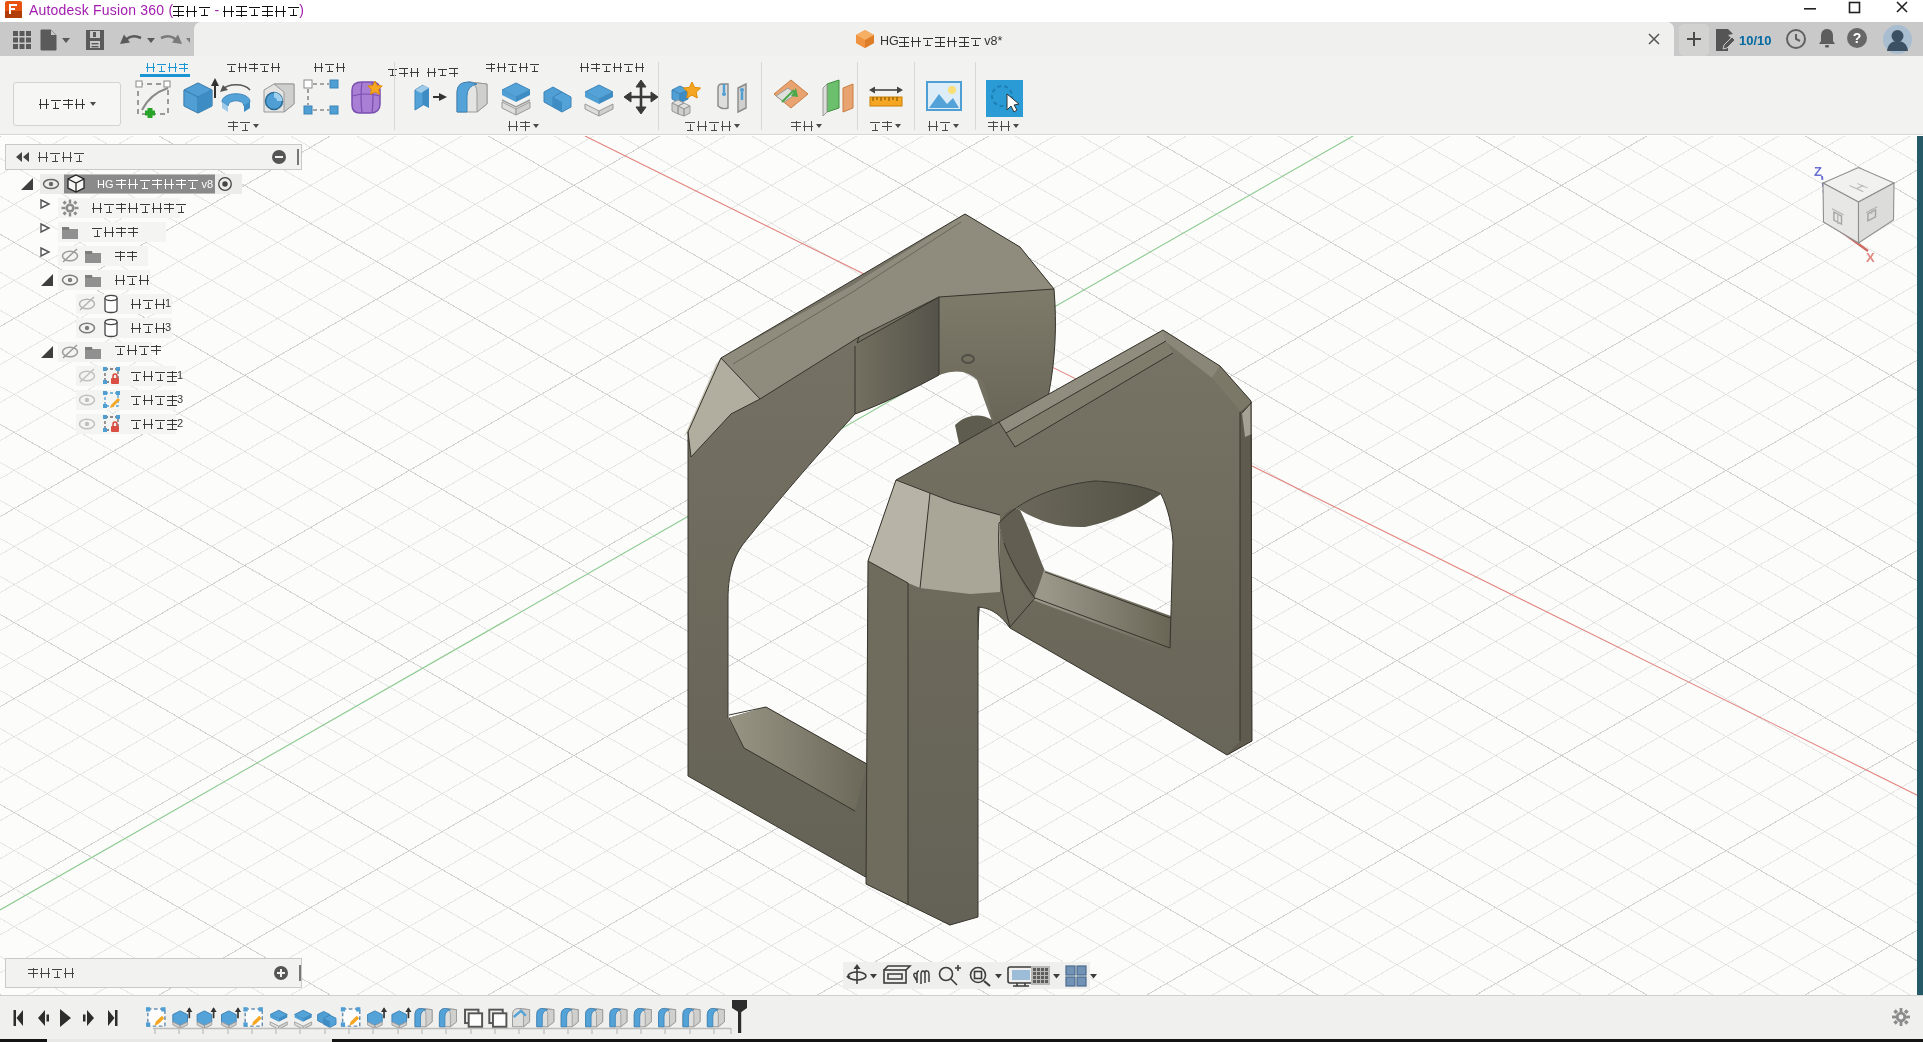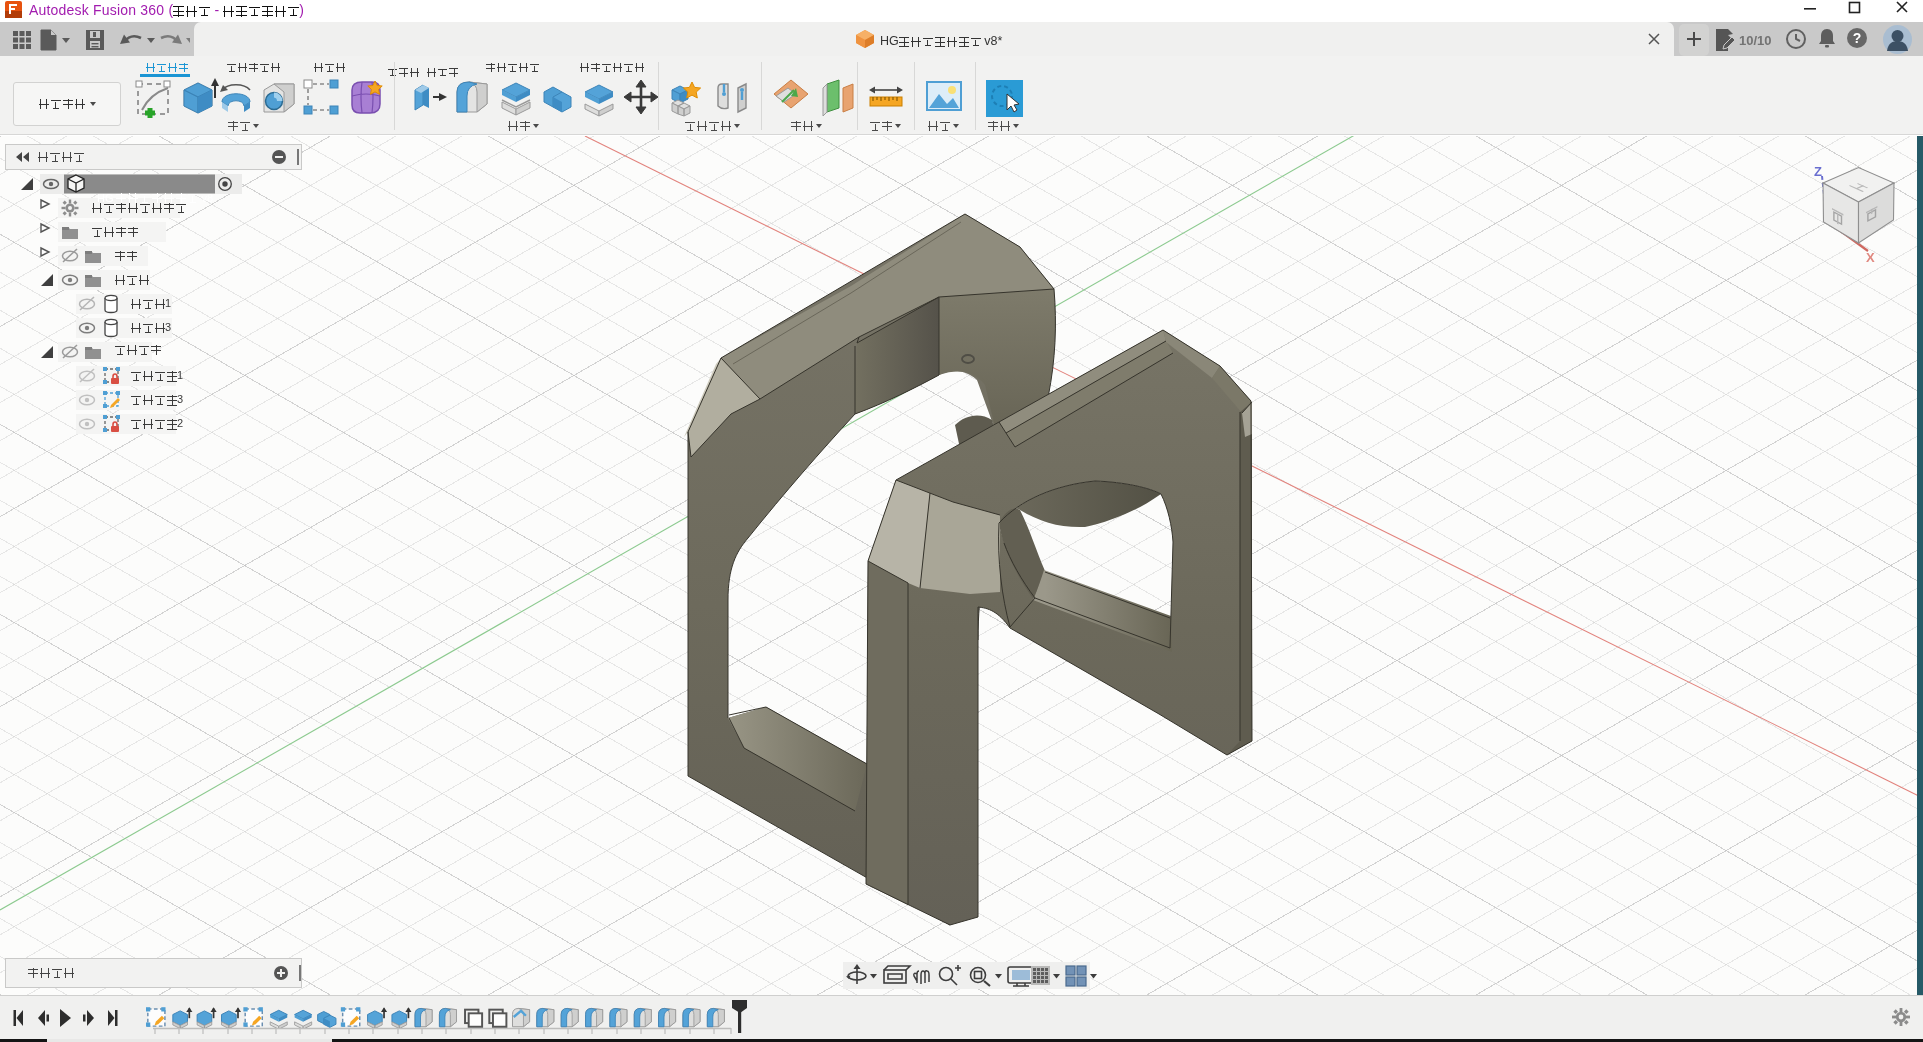--- a/index.html
+++ b/index.html
@@ -116,21 +116,21 @@
   </svg>
 <div class="abs" style="left:1679px;top:24px;width:30px;height:32px;background:#d2d2d1;border-radius:5px"></div>
 <svg class="abs" style="left:1686px;top:31px" width="16" height="16">
     <path d="M8,1 L8,15 M1,8 L15,8" stroke="#4a4a4a" stroke-width="2"></path>
   </svg>
 <svg class="abs" style="left:1712px;top:27px" width="26" height="26">
     <path d="M4,2 L16,2 L16,8 L20,12 L16,16 L16,24 L4,24 Z" fill="#555"></path>
     <path d="M16,2 L21,7 L16,8 Z" fill="#555"></path>
     <path d="M12,18 L20,10 L23,13 L15,21 L11,22 Z" fill="#555" stroke="#c9c9c9" stroke-width="1"></path>
   </svg>
-<div class="abs" style="left:1739px;top:33px;font-size:13px;font-weight:bold;color:#737373">10/10</div>
+<div class="abs" style="left:1739px;top:33px;font-size:13px;font-weight:bold;color:#0369a1">10/10</div>
 <svg class="abs" style="left:1785px;top:28px" width="22" height="22">
     <circle cx="11" cy="11" r="9" fill="none" stroke="#606060" stroke-width="2"></circle>
     <path d="M11,6 L11,11 L15,13" stroke="#606060" stroke-width="2" fill="none"></path>
   </svg>
 <svg class="abs" style="left:1816px;top:27px" width="22" height="22">
     <path d="M11,2 C7,2 5,5 5,9 L5,14 L3,17 L19,17 L17,14 L17,9 C17,5 15,2 11,2 Z" fill="#5d5d5d"></path>
     <rect x="9" y="18" width="4" height="2.5" rx="1" fill="#5d5d5d"></rect>
   </svg>
 <svg class="abs" style="left:1846px;top:27px" width="22" height="22">
     <circle cx="11" cy="11" r="10" fill="#676767"></circle>
@@ -650,21 +650,21 @@
       <rect x="2" y="2" width="13" height="13" fill="none" stroke="#666" stroke-width="1.3" stroke-dasharray="3,2"></rect>
       <rect x="0" y="0" width="4" height="4" fill="#4f9fd4"></rect>
       <rect x="13" y="0" width="4" height="4" fill="#4f9fd4"></rect>
       <rect x="0" y="13" width="4" height="4" fill="#4f9fd4"></rect>
       <g transform="translate(8,8)">
         <rect x="0" y="3" width="8" height="6" rx="1" fill="#d94f43"></rect>
         <path d="M2,3 L2,1.5 Q2,-1 4,-1 Q6,-1 6,1.5 L6,3" fill="none" stroke="#d94f43" stroke-width="1.6"></path>
       </g>
     </g>
 </svg>
-<div class="abs" style="left:97px;top:192px;color:#fff;font-size:11px;display:flex;align-items:center;gap:1px">HG<span class="jt s10" style="color:#fff;margin-left:1px">
+<div class="abs" style="left:97px;top:178px;color:#fff;font-size:11px;display:flex;align-items:center;gap:1px">HG<span class="jt s10" style="color:#fff;margin-left:1px">
       <b class="jc"></b>
       <b class="jd"></b>
       <b class="je"></b>
       <b class="jc"></b>
       <b class="jd"></b>
       <b class="jc"></b>
       <b class="je"></b>
     </span>&nbsp;v8</div>
 <div class="abs jt s10" style="left:92px;top:203px;color:#3a3a3a">
     <b class="jd"></b>

